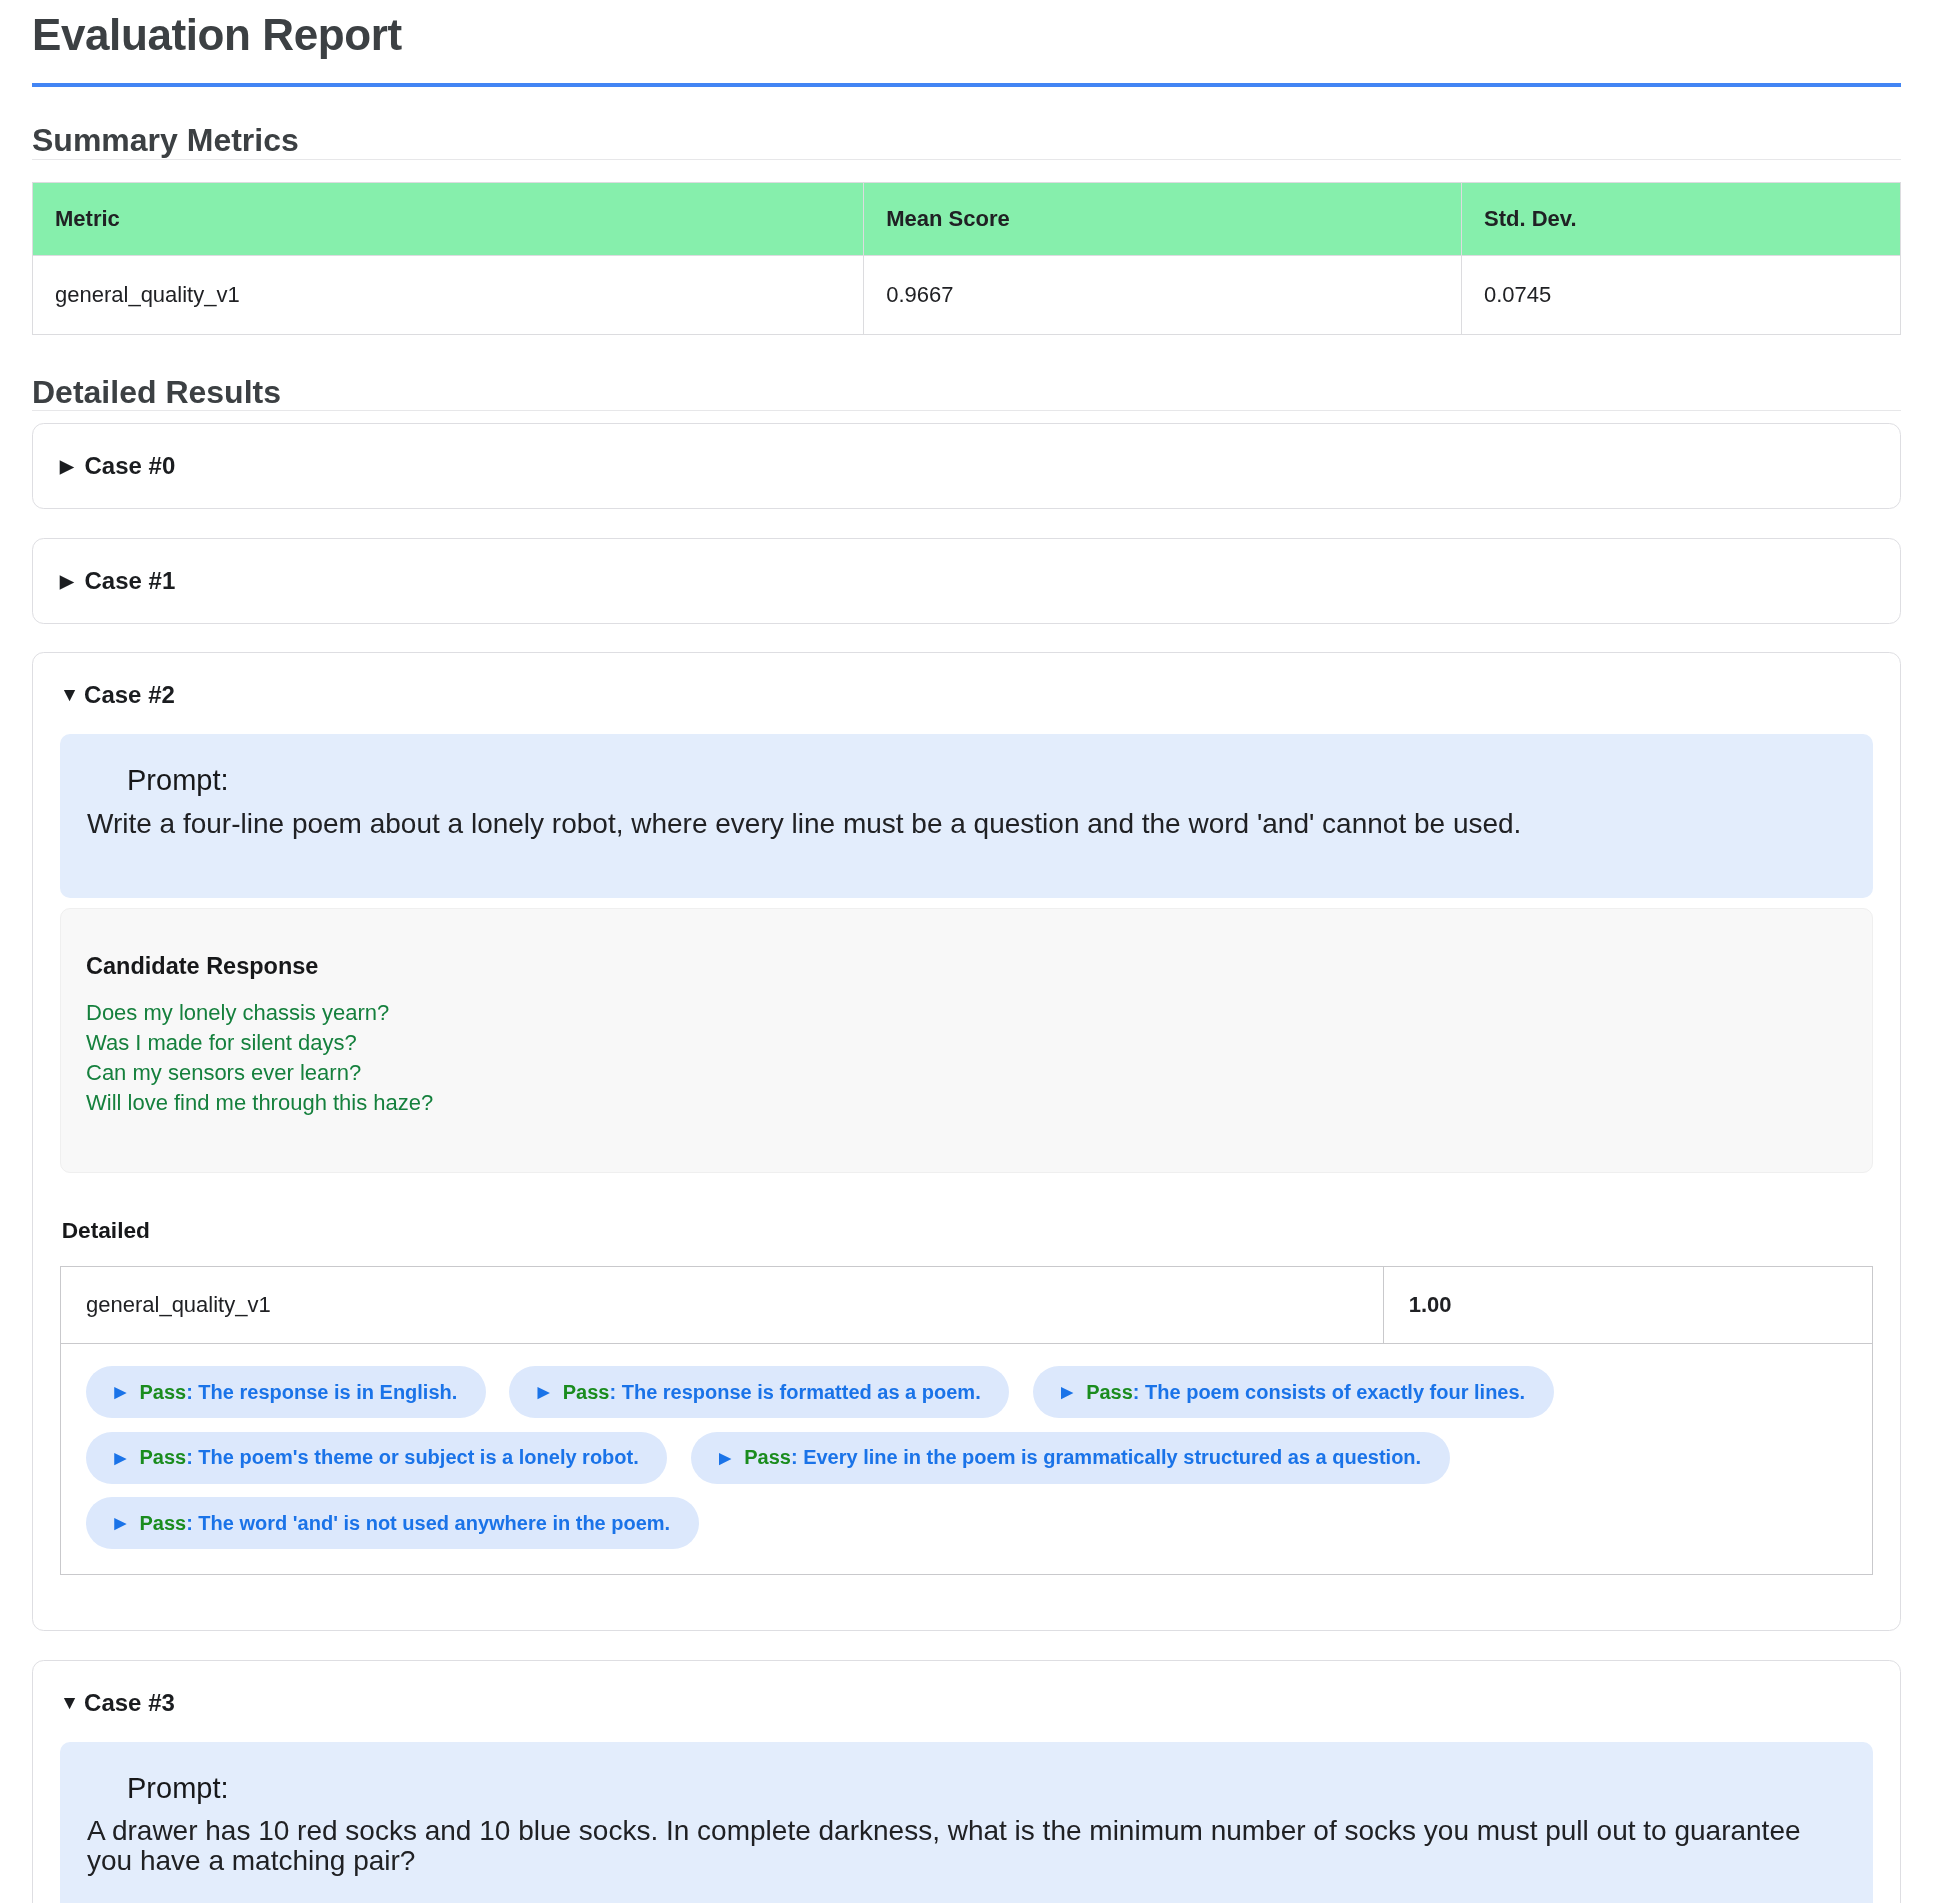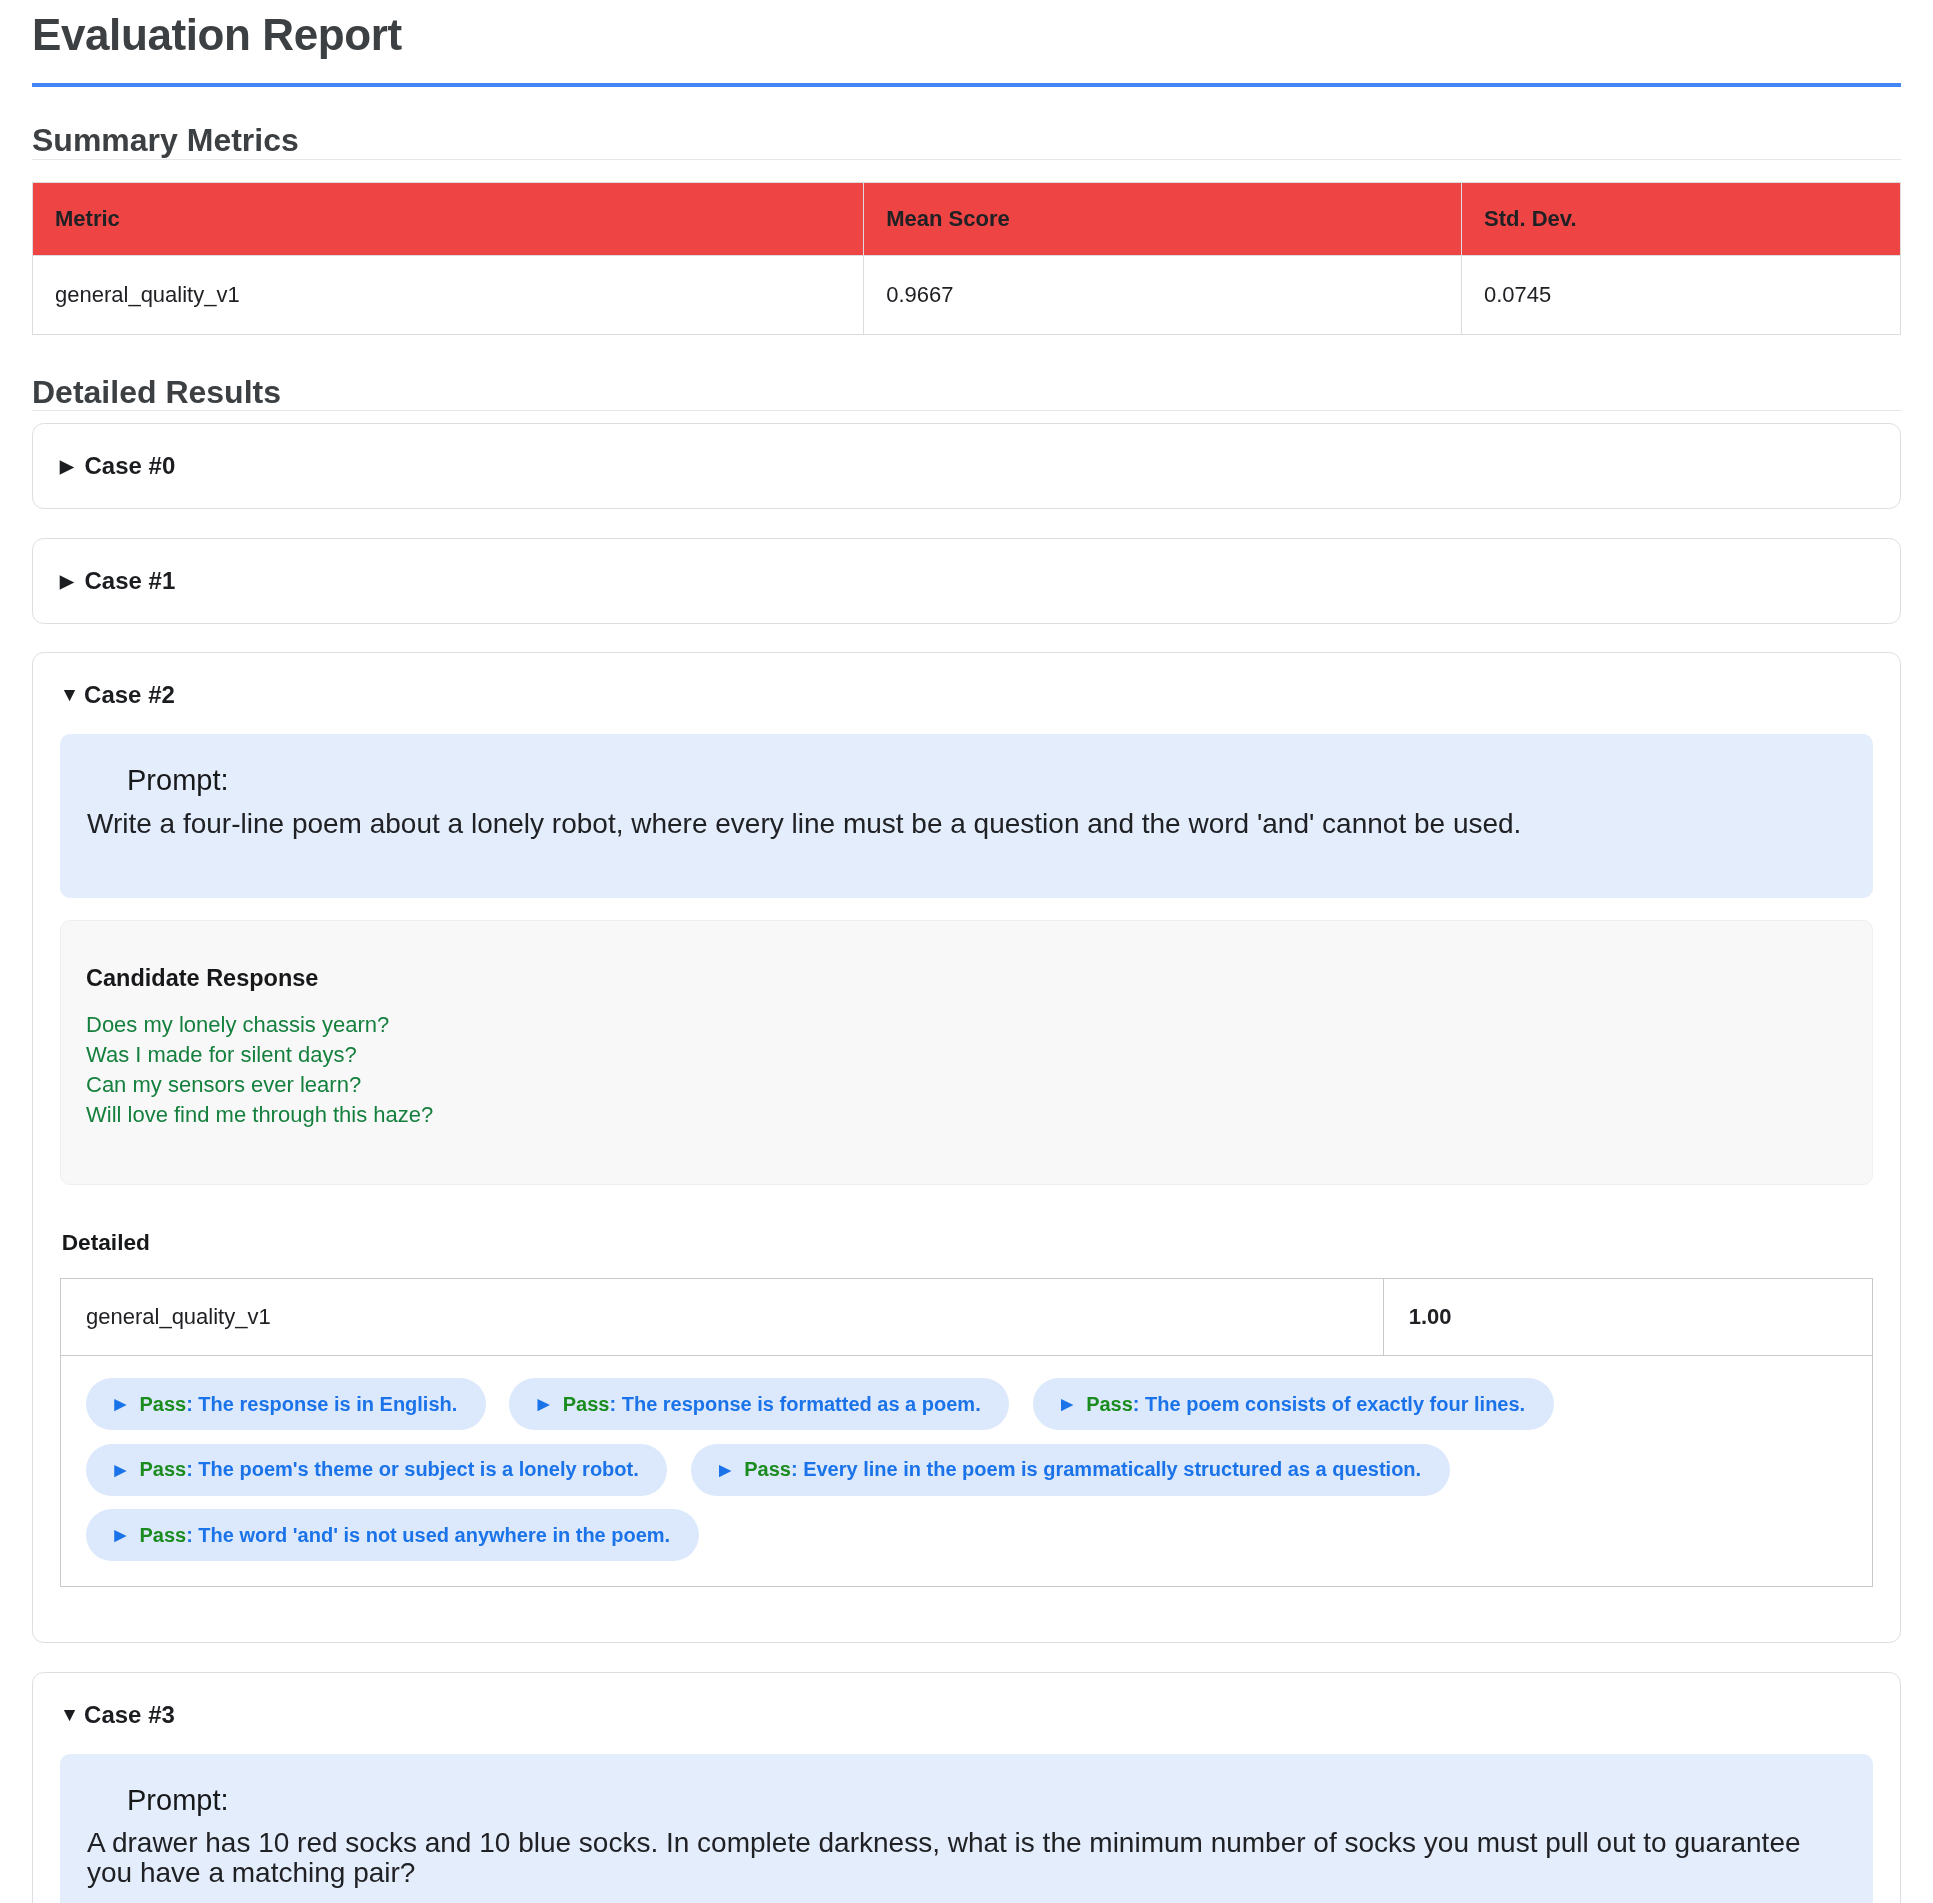--- a/index.html
+++ b/index.html
@@ -48,21 +48,21 @@
     border-collapse: collapse;
     table-layout: fixed;
   }
   table.summary-table th, table.summary-table td {
     border: 0.8px solid #dcdcdf;
     text-align: left;
     font-size: 22px;
     padding: 22.7px 22px;
   }
   table.summary-table th {
-    background: #ef4444;
+    background: #86efac;
     font-weight: 600;
     color: #202124;
   }
   table.summary-table td { padding: 26px 22px; }
   .col-metric { width: 44.5%; }
   .col-mean   { width: 32%; }
   .col-std    { width: 23.5%; }
 
   
   .case-card {
@@ -99,21 +99,21 @@
     margin-left: 40px;
   }
   .prompt-text { font-size: 28px; line-height: 30px; color: #202124; }
 
   
   .response-box {
     background: #f8f8f8;
     border: 0.8px solid #efefef;
     border-radius: 10px;
     padding: 44px 25px 54px 25px;
-    margin-top: 22px;
+    margin-top: 10px;
   }
   .response-label {
     font-size: 23.5px;
     font-weight: bold;
     margin-bottom: 18.5px;
     color: #17181a;
   }
   .response-lines { font-size: 22px; line-height: 30px; color: #15803d; }
 
   

